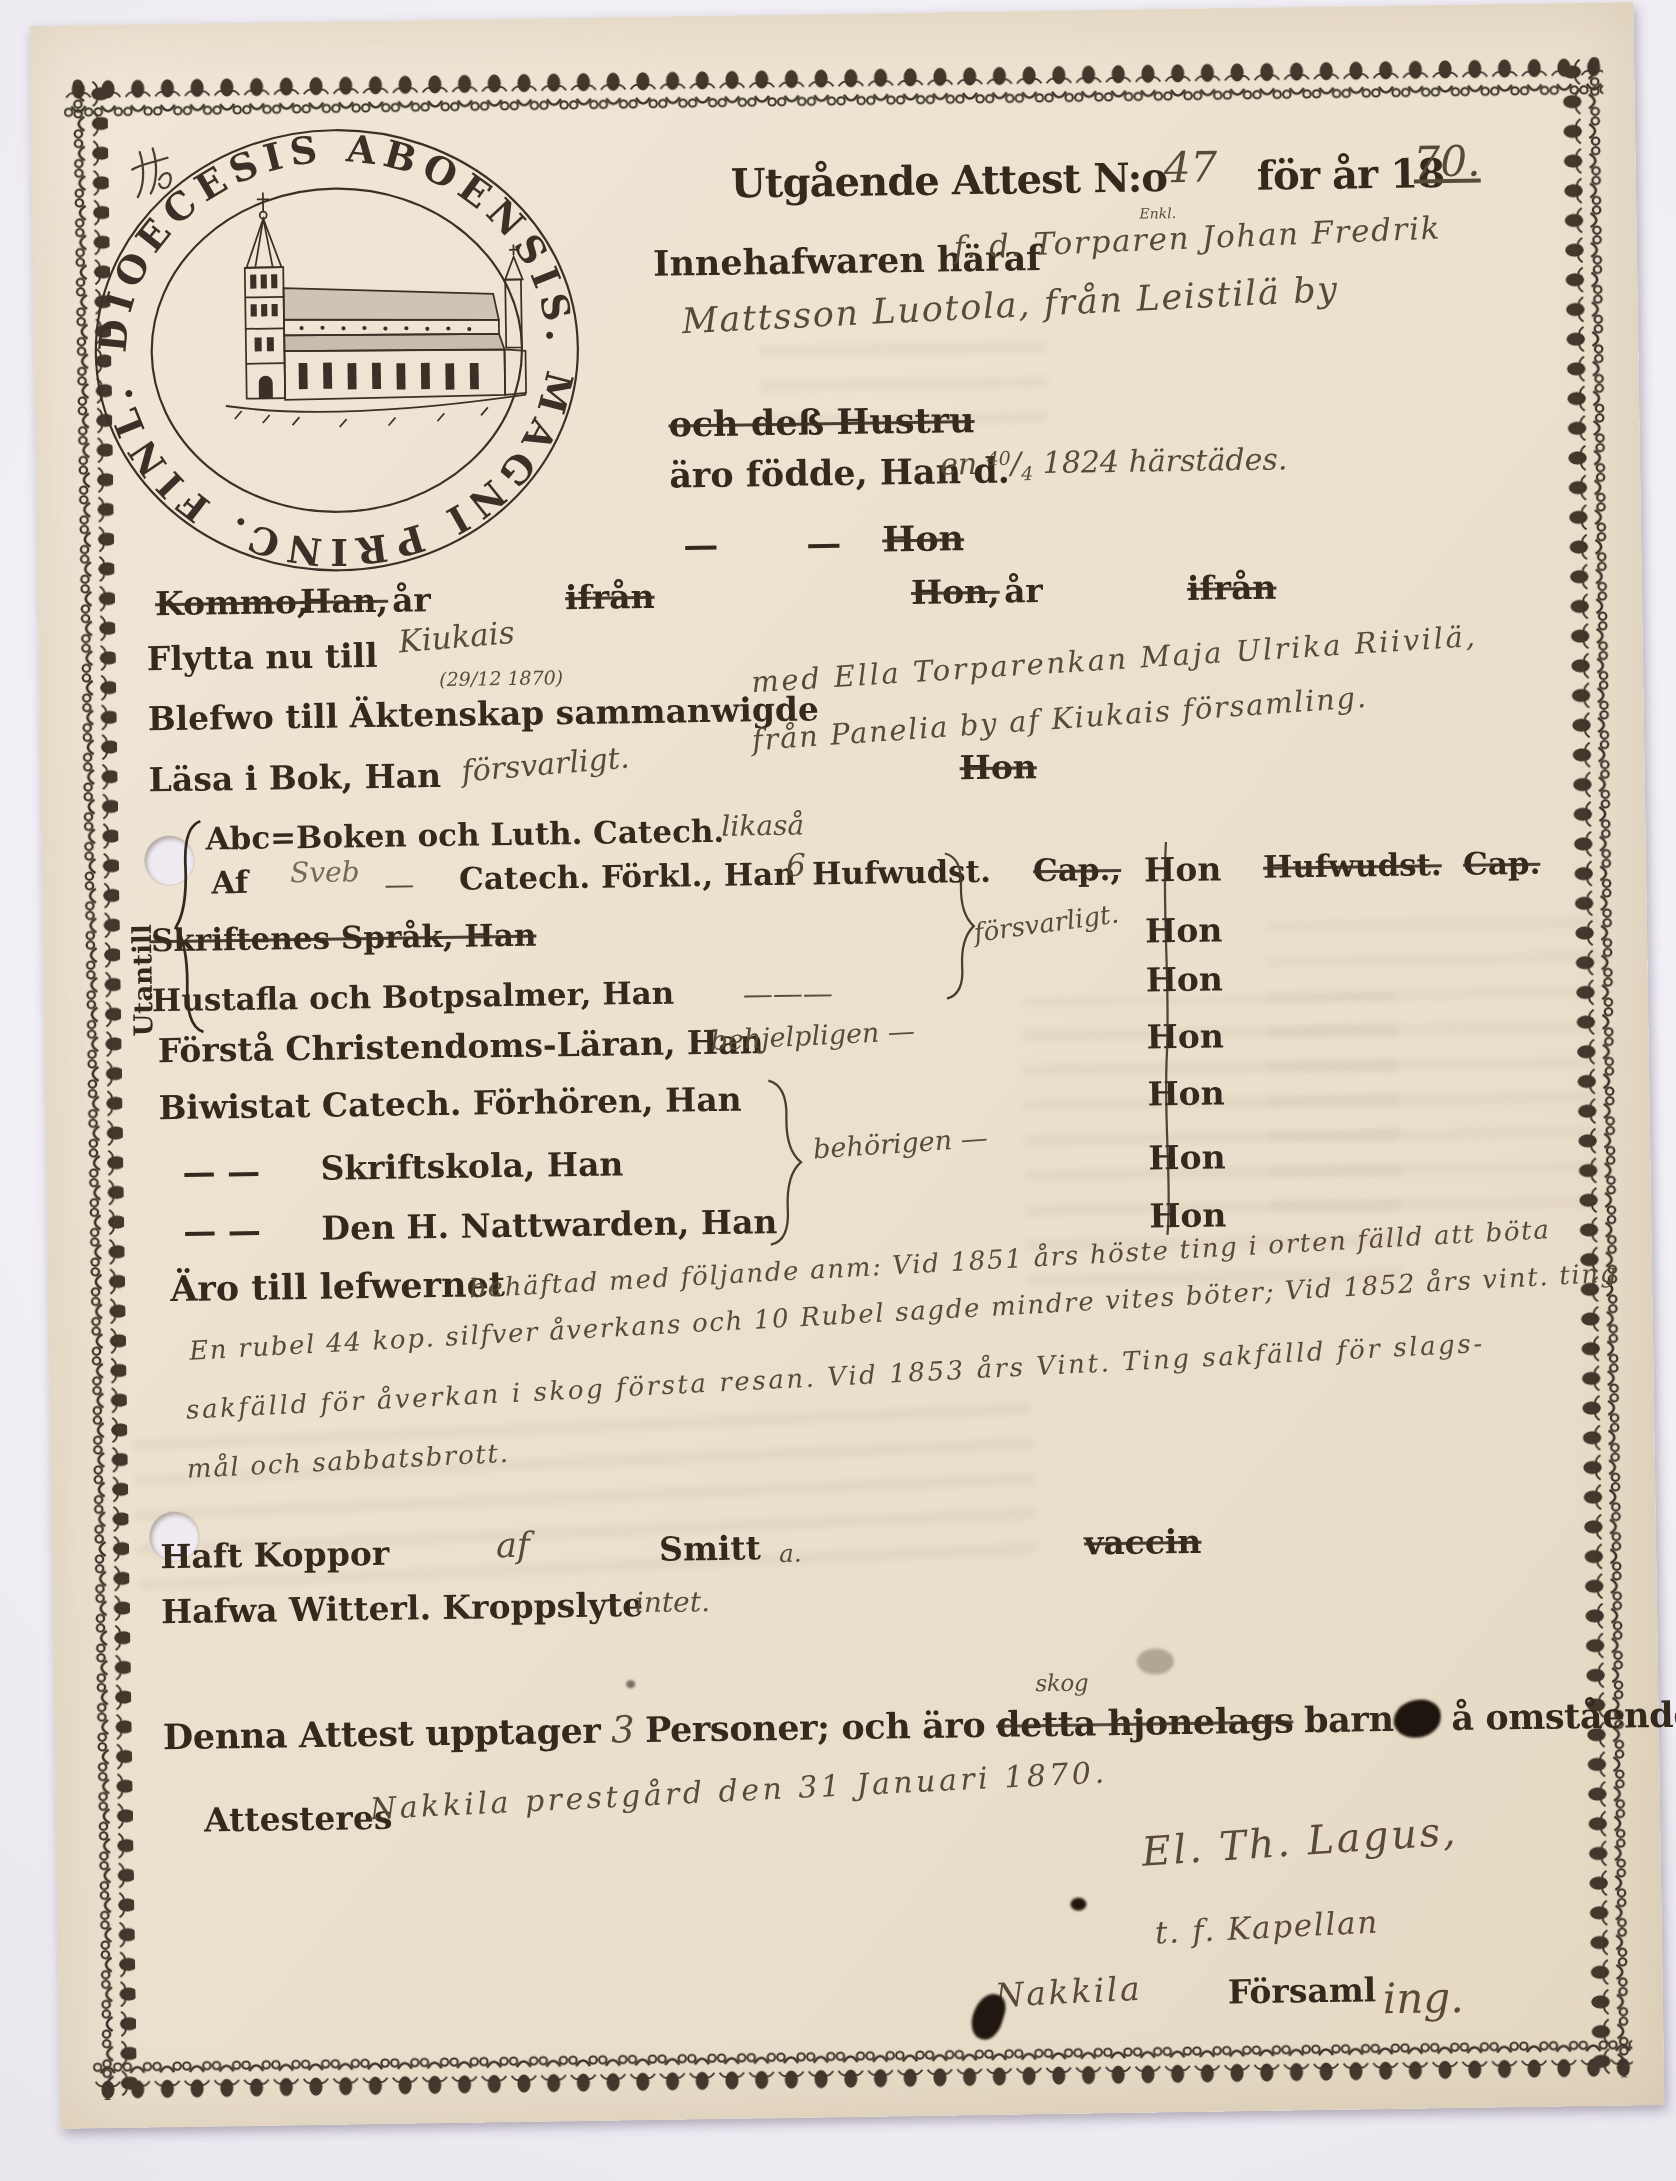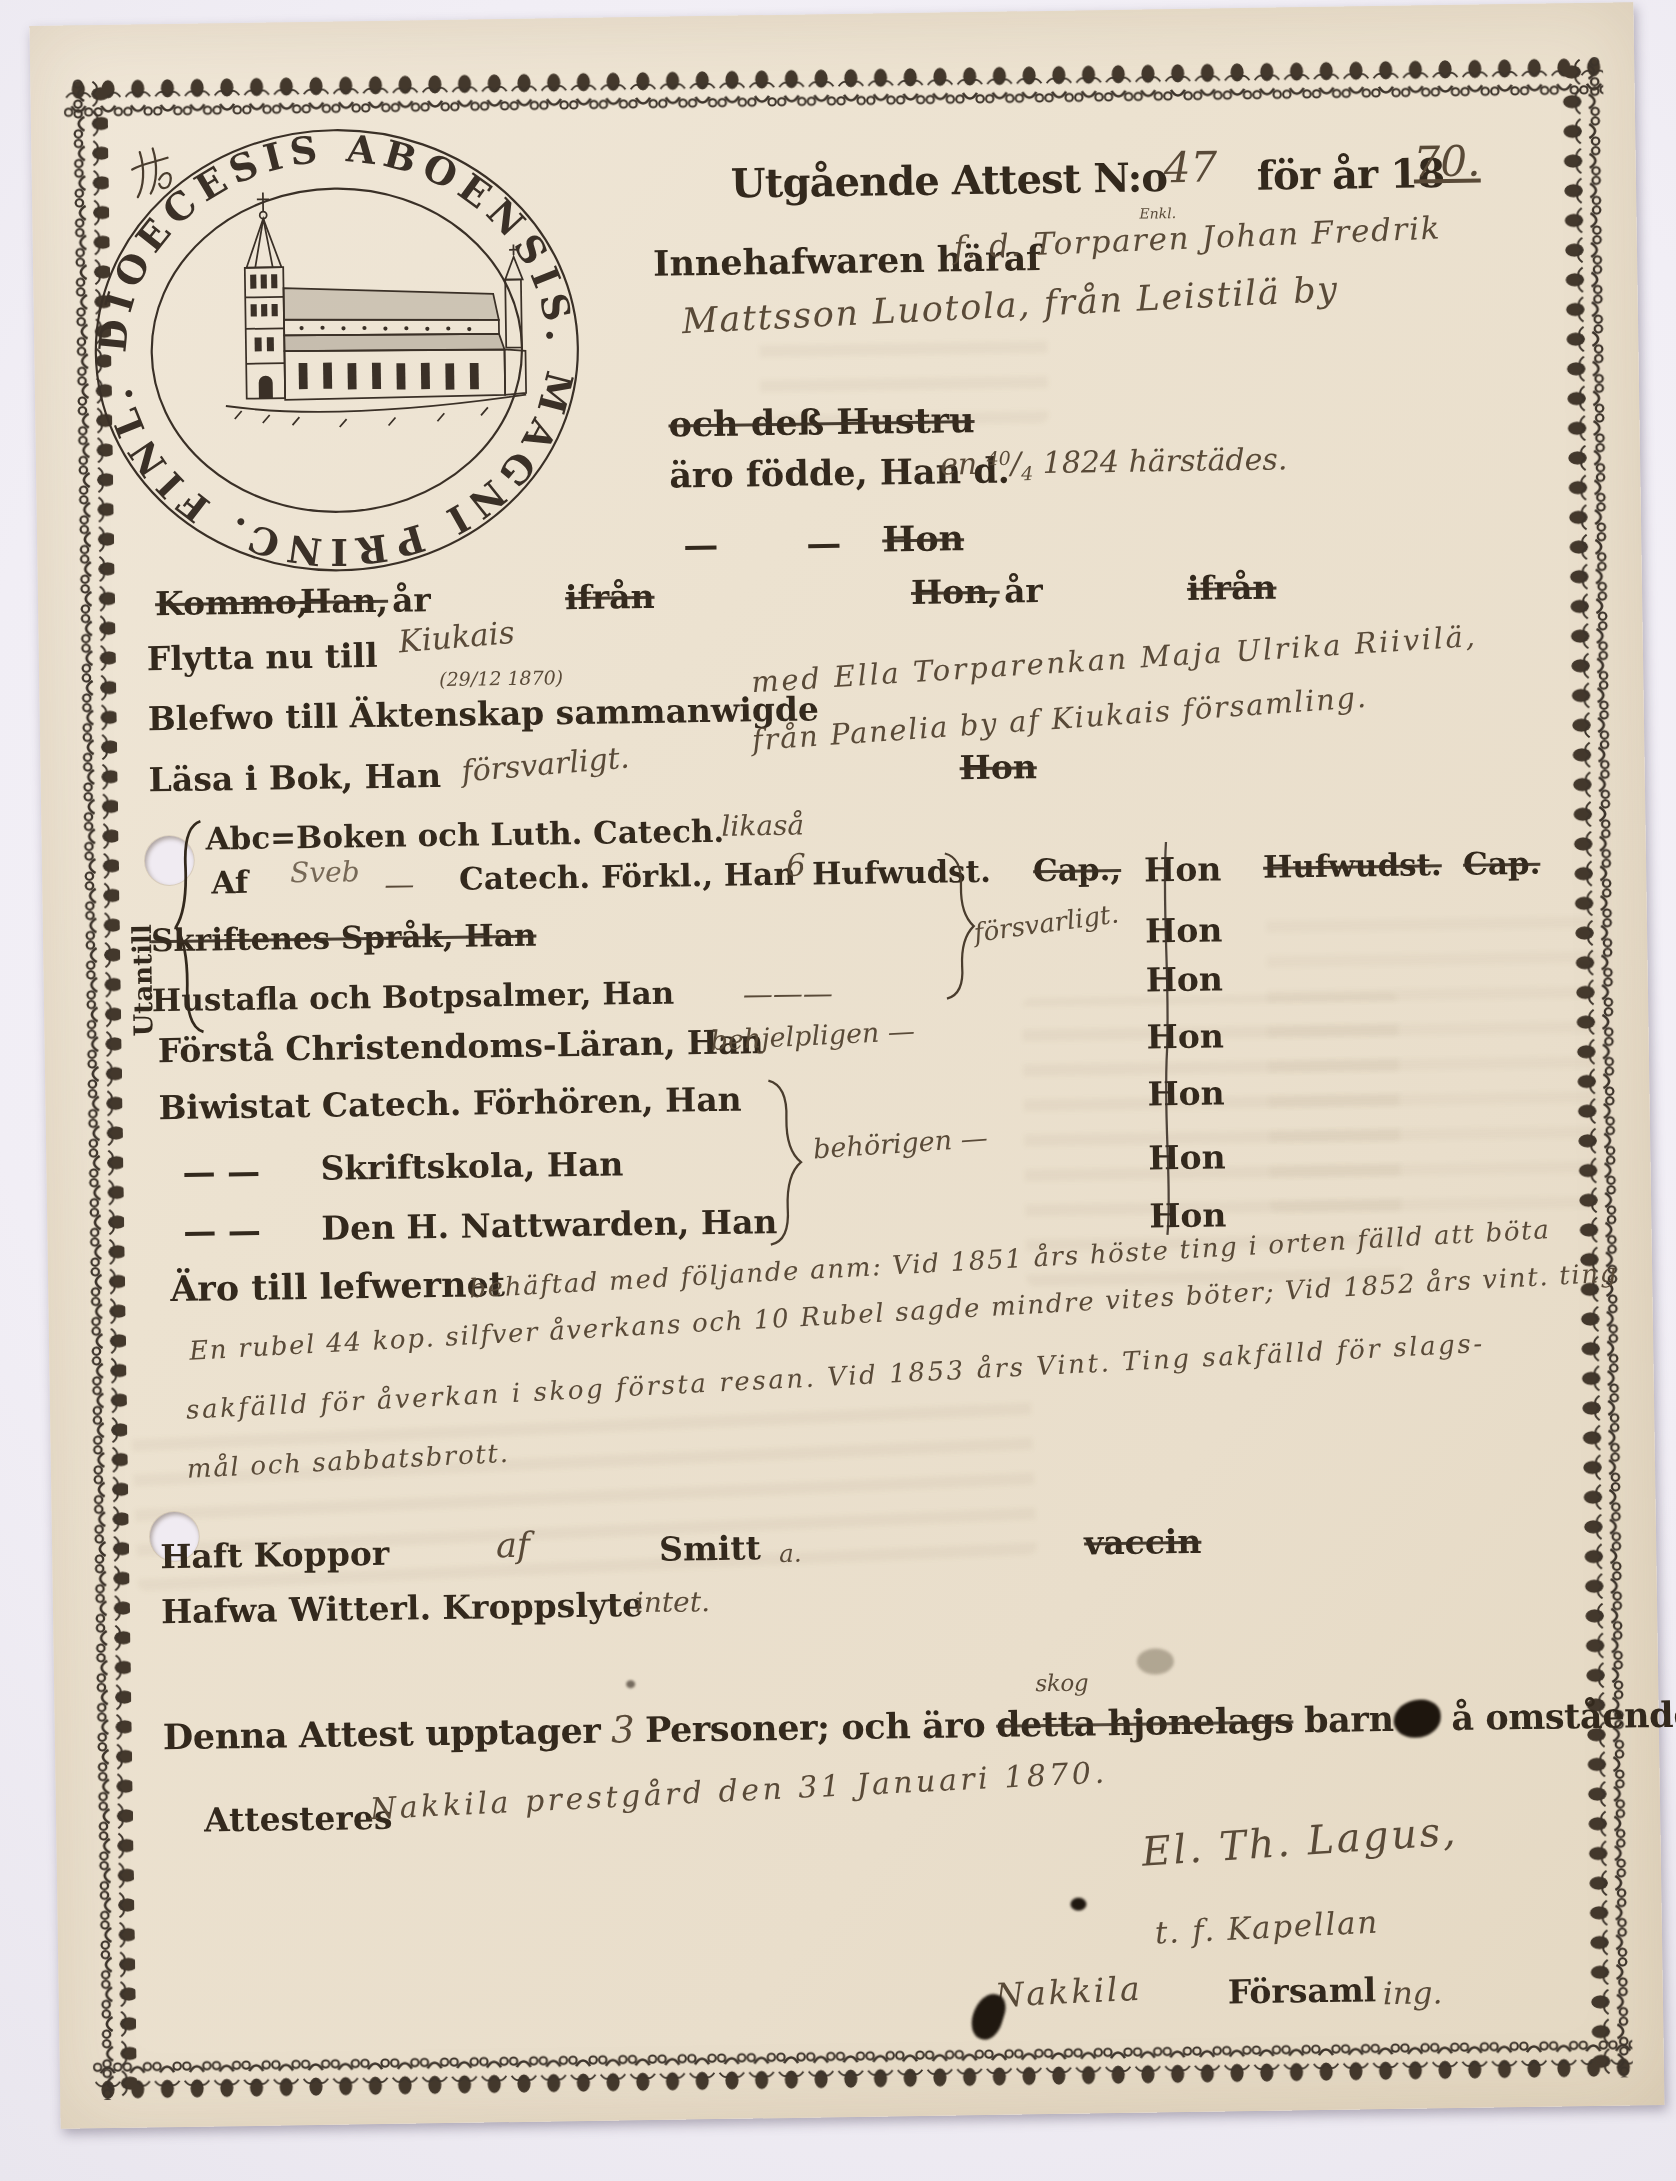--- a/index.html
+++ b/index.html
@@ -283,21 +283,21 @@
   </span>
 
   <span class="frag fr" style="left:148px;top:1780px;font-size:33px;">Attesteres</span>
   <span class="frag hw" style="left:314px;top:1773px;font-size:30px;letter-spacing:3.5px;transform:rotate(-2deg);transform-origin:0 50%;">Nakkila prestgård den 31 Januari 1870.</span>
 
   <span class="frag hw" style="left:1085px;top:1822px;font-size:40px;letter-spacing:2.6px;transform:rotate(-3deg);transform-origin:0 50%;">El. Th. Lagus,</span>
   <span class="frag hw" style="left:1097px;top:1908px;font-size:31px;letter-spacing:1.7px;transform:rotate(-2deg);transform-origin:0 50%;">t. f. Kapellan</span>
 
   <span class="frag hw" style="left:936px;top:1967px;font-size:33px;letter-spacing:2.6px;transform:rotate(-2deg);transform-origin:0 50%;">Nakkila</span>
   <span class="frag fr" style="left:1169px;top:1967px;font-size:33px;">Församl</span>
-  <span class="frag hw" style="left:1324px;top:1972px;font-size:31px;">ing.</span>
+  <span class="frag hw" style="left:1324px;top:1972px;font-size:42px;">ing.</span>
 
   <div class="blot" style="left:1013px;top:1887px;width:15.7px;height:13px;border-radius:50%;"></div>
   <div class="blot" style="left:914px;top:1981px;width:30px;height:47px;border-radius:60% 40% 50% 50%;transform:rotate(18deg);"></div>
   <div class="blot" style="left:1083px;top:1639px;width:37px;height:26px;border-radius:50%;background:rgba(92,82,62,.4);filter:blur(1.7px);"></div>
   <div class="blot" style="left:572px;top:1663px;width:8.7px;height:7.9px;border-radius:50%;background:rgba(40,30,20,.6);"></div>
 
 </div>
 
 
 </body></html>

